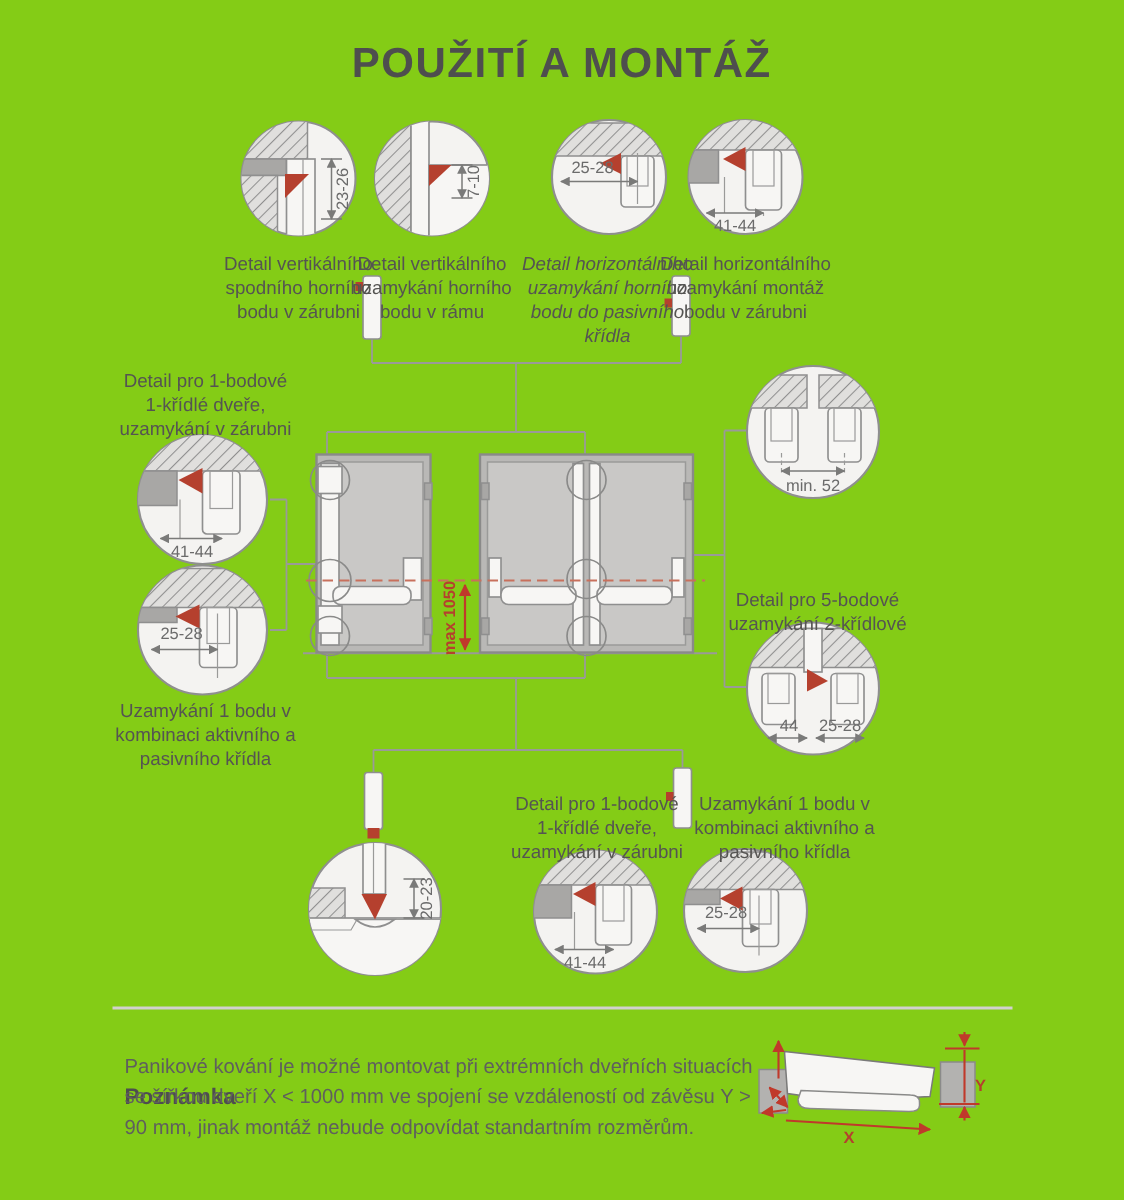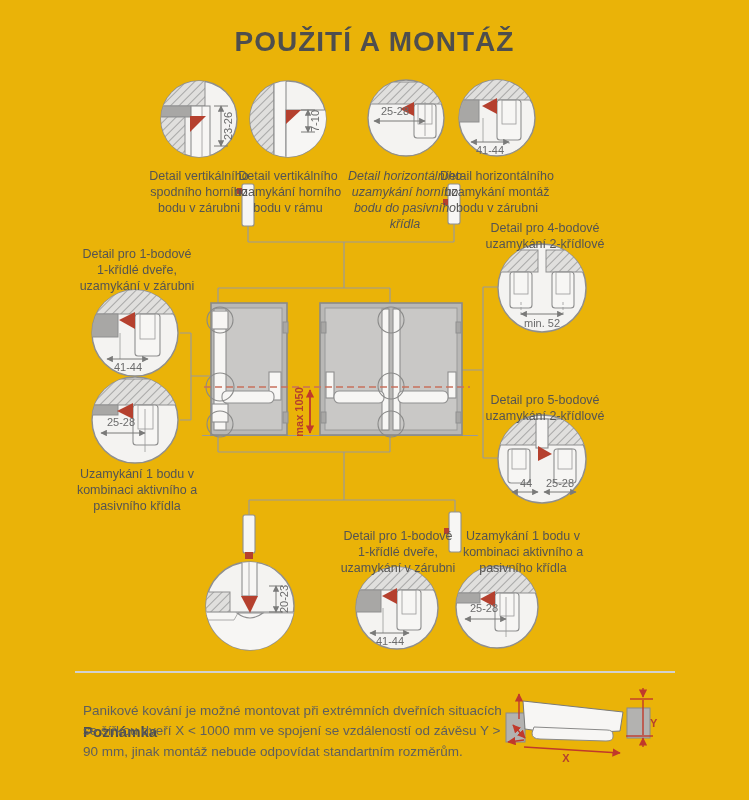--- a/index.html
+++ b/index.html
@@ -1,17 +1,17 @@
 <!DOCTYPE html>
 <html><head>
 <meta charset="utf-8">
 <style>
   html,body{margin:0;padding:0;}
   body{font-family:"Liberation Sans",sans-serif;}
-  #page{position:relative;width:749px;height:800px;background:#eab308;overflow:hidden;}
+  #page{position:relative;width:749px;height:800px;background:#84cc16;overflow:hidden;}
   .title{position:absolute;left:0;top:26px;width:749px;text-align:center;
          font-size:28px;font-weight:600;letter-spacing:1px;color:#4e4e4e;}
   .lbl{position:absolute;font-size:12.5px;line-height:1.28;color:#555452;text-align:center;}
   .note-head{position:absolute;left:83px;top:723px;font-size:15px;font-weight:bold;color:#4e4e4e;}
   .note-body{position:absolute;left:83px;top:701px;width:432px;font-size:13.5px;line-height:1.5;color:#5f5f5e;}
   svg{position:absolute;left:0;top:0;}
   svg text{font-family:"Liberation Sans",sans-serif;font-size:11px;fill:#6b6b6b;}
   .hatch{fill:url(#hatch);stroke:#8f8f8f;stroke-width:1;}
   .solid{fill:#a8a7a5;stroke:#8f8f8f;stroke-width:1;}
   .white{fill:#f7f6f4;stroke:#8f8f8f;stroke-width:1.1;}
@@ -311,21 +311,20 @@
   </svg>
 
   <div class="lbl" style="left:140px;top:168px;width:118px;">Detail vertikálního spodního horního bodu v zárubni</div>
   <div class="lbl" style="left:229px;top:168px;width:118px;">Detail vertikálního uzamykání horního bodu v rámu</div>
   <div class="lbl" style="left:342px;top:168px;width:126px;font-style:italic;">Detail horizontálního uzamykání horního bodu do pasivního křídla</div>
   <div class="lbl" style="left:436px;top:168px;width:122px;">Detail horizontálního uzamykání montáž bodu v zárubni</div>
 
   <div class="lbl" style="left:76px;top:246px;width:122px;">Detail pro 1-bodové 1-křídlé dveře, uzamykání v zárubni</div>
   <div class="lbl" style="left:70px;top:466px;width:134px;">Uzamykání 1 bodu v kombinaci aktivního a pasivního křídla</div>
 
-  <div class="lbl" style="left:470px;top:220px;width:150px;">Detail pro 4-bodové uzamykání 2-křídlové</div>
   <div class="lbl" style="left:470px;top:392px;width:150px;">Detail pro 5-bodové uzamykání 2-křídlové</div>
 
   <div class="lbl" style="left:340px;top:528px;width:116px;">Detail pro 1-bodové 1-křídlé dveře, uzamykání v zárubni</div>
   <div class="lbl" style="left:462px;top:528px;width:122px;">Uzamykání 1 bodu v kombinaci aktivního a pasivního křídla</div>
 
   <div class="divider"></div>
 
   <div class="note-head">Poznámka</div>
   <div class="note-body">Panikové kování je možné montovat při extrémních dveřních situacích se šířkou dveří X &lt; 1000 mm ve spojení se vzdáleností od závěsu Y &gt; 90 mm, jinak montáž nebude odpovídat standartním rozměrům.</div>
 </div>

